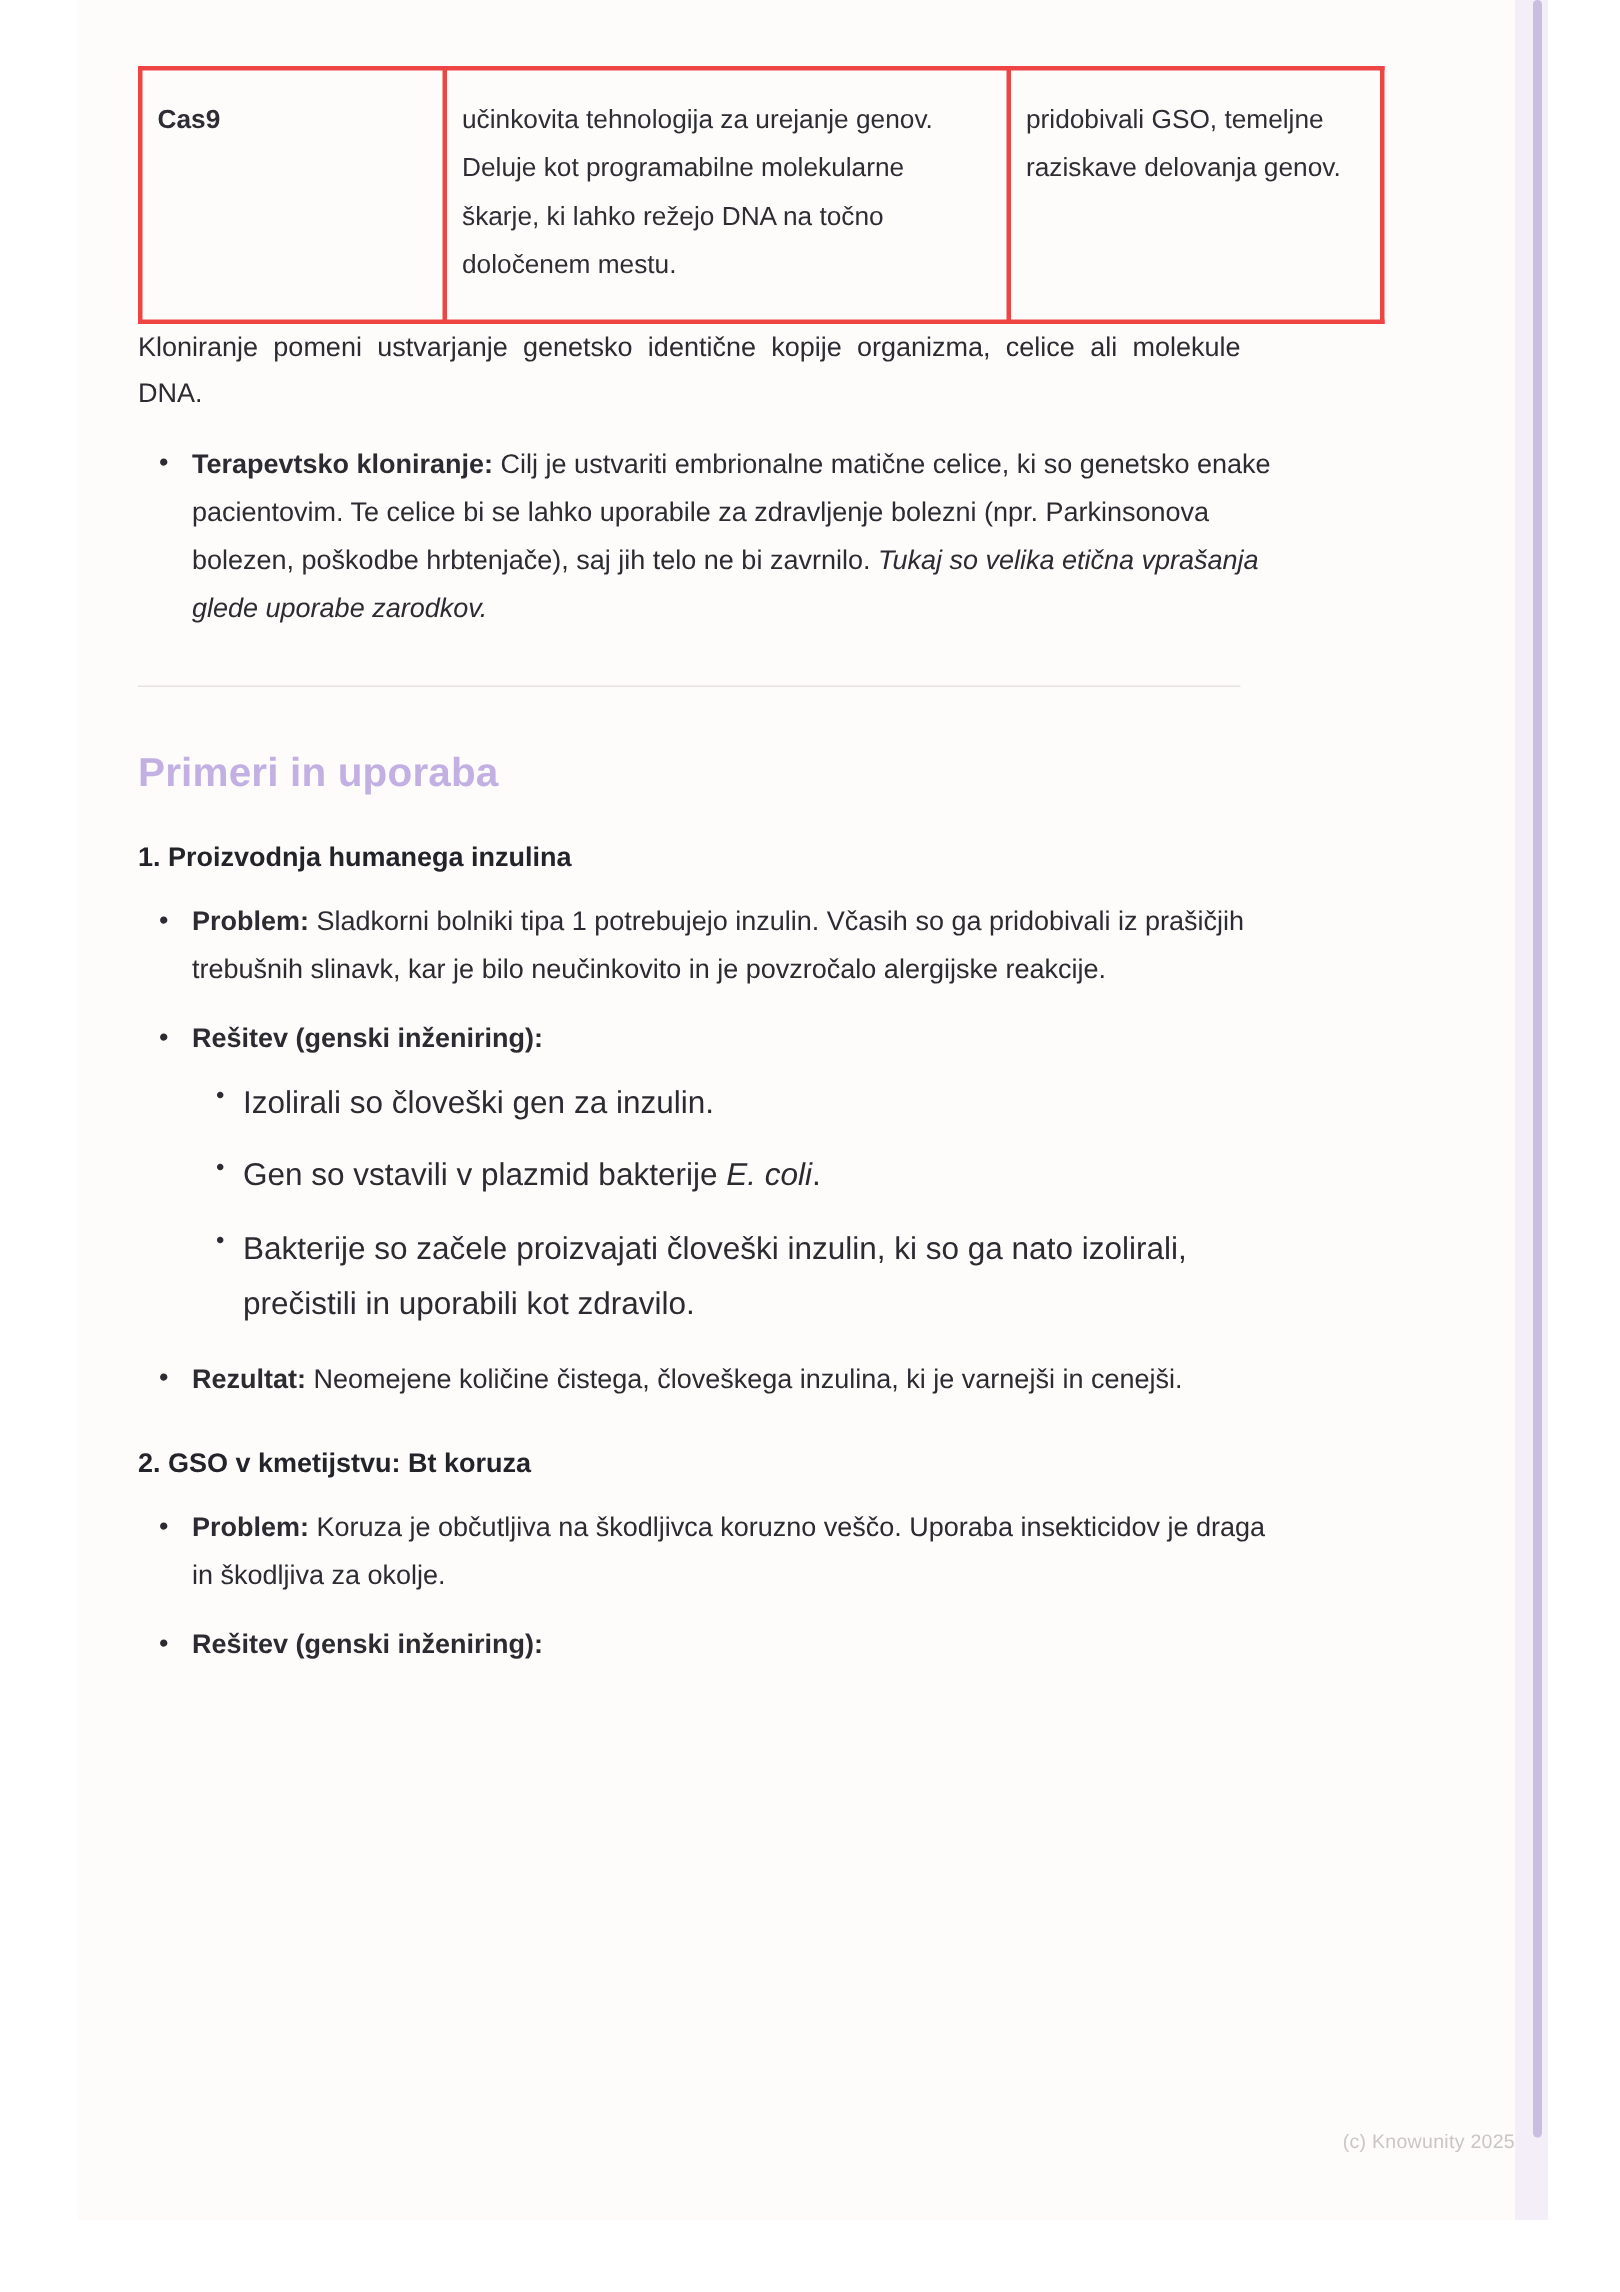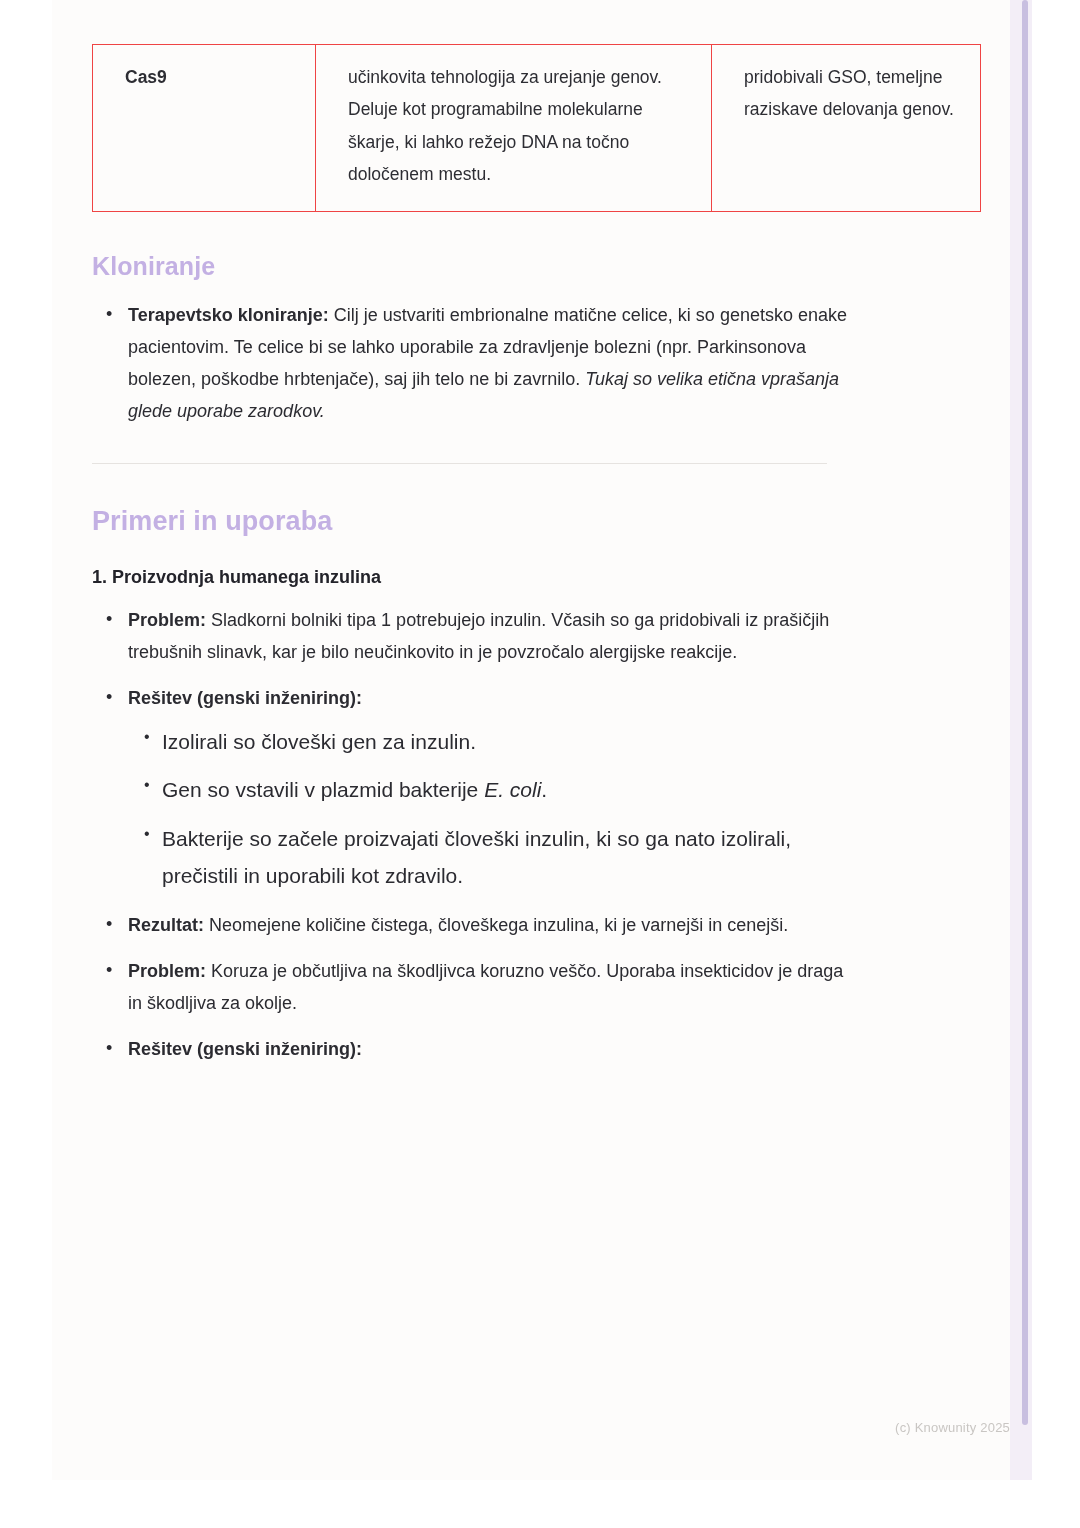--- a/index.html
+++ b/index.html
@@ -48,23 +48,23 @@
   }
 
   
   table.genetics-table {
     border-collapse: collapse;
     width: 735px;
     margin-top: 44px;
     table-layout: fixed;
   }
   table.genetics-table td {
-    border: 1px solid #ef4444;
+    border: 3px solid #ef4444;
     vertical-align: top;
-    padding: 16px 18px 20px 32px;
+    padding: 16px 18px 20px 10px;
     font-size: 17.5px;
     line-height: 1.85;
     color: #2d2d33;
   }
   table.genetics-table td.c1 { width: 172px; font-weight: bold; }
   table.genetics-table td.c2 { width: 345px; }
   table.genetics-table td.c3 { width: 218px; }
 
   
   h2.section {
@@ -167,22 +167,22 @@
     <table class="genetics-table">
       <tbody>
           <tr>
         <td class="c1">Cas9</td>
         <td class="c2">učinkovita tehnologija za urejanje genov. Deluje kot programabilne molekularne škarje, ki lahko režejo DNA na točno določenem mestu.</td>
         <td class="c3">pridobivali GSO, temeljne raziskave delovanja genov.</td>
       </tr>
     </tbody>
       </table>
 
-    <h2 class="section">Kloniranje</h2>
-
+
+    <p class="body">Kloniranje pomeni ustvarjanje genetsko identične kopije organizma, celice ali molekule DNA.</p>
 
     <ul class="lvl1">
       <li>
         <b class="lead">Terapevtsko kloniranje:</b><span> Cilj je ustvariti embrionalne matične celice, ki so genetsko enake pacientovim. Te celice bi se lahko uporabile za zdravljenje bolezni (npr. Parkinsonova bolezen, poškodbe hrbtenjače), saj jih telo ne bi zavrnilo. </span><i class="em">Tukaj so velika etična vprašanja glede uporabe zarodkov.</i>
       </li>
     </ul>
 
     <hr class="divider">
 
     <h2 class="section big">Primeri in uporaba</h2>
@@ -205,20 +205,21 @@
           <li>
             <span>Bakterije so začele proizvajati človeški inzulin, ki so ga nato izolirali, prečistili in uporabili kot zdravilo.</span><i class="em"></i><span></span>
           </li>
         </ul>
       </li>
       <li>
         <b class="lead">Rezultat:</b><span> Neomejene količine čistega, človeškega inzulina, ki je varnejši in cenejši.</span>
       </li>
     </ul>
 
+    <h3 class="sub">2. GSO v kmetijstvu: Bt koruza</h3>
 
     <ul class="lvl1">
       <li>
         <b class="lead">Problem:</b><span> Koruza je občutljiva na škodljivca koruzno veščo. Uporaba insekticidov je draga in škodljiva za okolje.</span>
       </li>
       <li>
         <b class="lead">Rešitev (genski inženiring):</b>
       </li>
     </ul>
 

